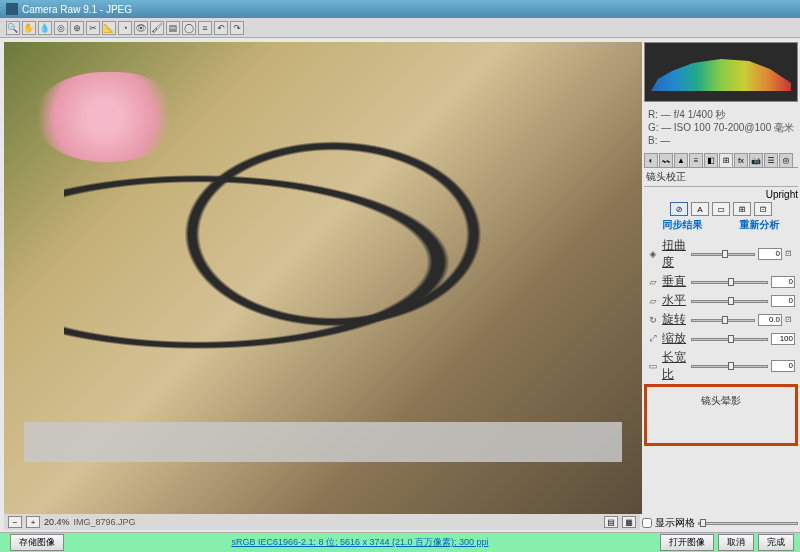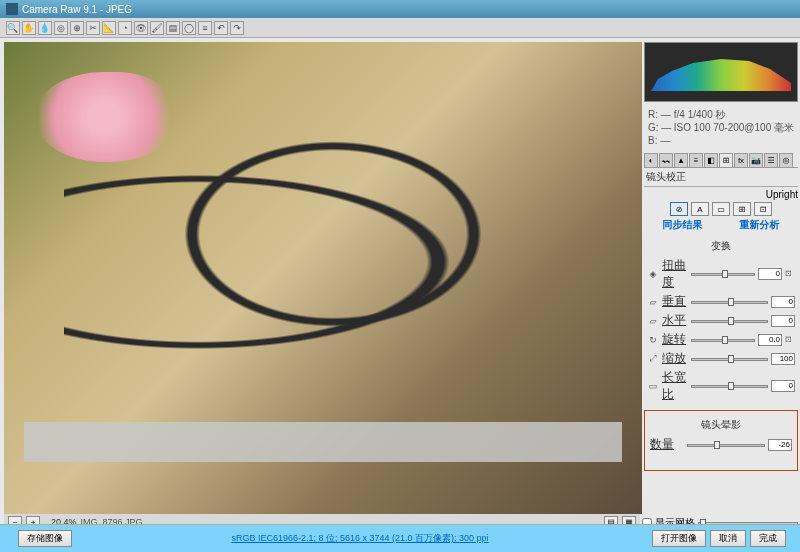--- a/index.html
+++ b/index.html
@@ -31,26 +31,26 @@
 .link-labels { display: flex; justify-content: space-around; color: #0066cc; font-size: 8px; font-weight: bold; }
 .section-label { text-align: center; padding: 3px 0; color: #333; }
 .slider-row { display: flex; align-items: center; padding: 1px 3px; gap: 3px; }
 .slider-row .sicon { width: 12px; height: 12px; font-size: 9px; color: #555; display: flex; align-items: center; justify-content: center; }
 .slider-row .slabel { width: 26px; font-size: 12px; color: #333; text-decoration: underline; }
 .slider-row .strack { flex: 1; height: 10px; position: relative; }
 .slider-row .strack .bar { position: absolute; top: 4px; left: 0; right: 0; height: 3px; background: linear-gradient(#aaa, #ddd); border: 1px solid #888; }
 .slider-row .strack .knob { position: absolute; top: 1px; width: 6px; height: 8px; background: #eee; border: 1px solid #666; }
 .slider-row .sval { width: 24px; height: 12px; border: 1px solid #888; background: #fff; font-size: 8px; text-align: right; padding: 0 1px; }
 .slider-row .goicon { width: 10px; height: 10px; font-size: 8px; color: #555; }
-.redbox { border: 1px solid #c2410c; padding: 4px 2px 16px 2px; margin-top: 6px; }
+.redbox { border: 3px solid #c2410c; padding: 4px 2px 32px 2px; }
 .bottombar { position: absolute; left: 4px; bottom: 22px; right: 160px; height: 16px; display: flex; align-items: center; gap: 4px; background: #d9d9d9; padding: 0 4px; }
 .bottombar .zicon { width: 14px; height: 12px; border: 1px solid #888; background: #eee; font-size: 8px; display: flex; align-items: center; justify-content: center; }
-.bottombar .zval { font-size: 9px; color: #333; margin-left: 7px; }
+.bottombar .zval { font-size: 9px; color: #333; }
 .bottombar .fname { flex: 1; text-align: left; font-size: 9px; color: #555; }
-.statusbar { position: absolute; left: 0; right: 0; bottom: 0; height: 28px; background: #7dd3fc; border-top: 1px solid #aaa; display: flex; align-items: center; padding: 0 14px; }
+.statusbar { position: absolute; left: 0; right: 0; bottom: 0; height: 20px; background: #86efac; border-top: 1px solid #aaa; display: flex; align-items: center; padding: 0 6px; }
 .statusbar .btn { padding: 1px 8px; border: 1px solid #888; background: linear-gradient(#f8f8f8, #ddd); font-size: 9px; margin-left: 4px; }
 .statusbar .link { flex: 1; text-align: center; color: #0066cc; font-size: 9px; text-decoration: underline; }
 .side-bottom { position: absolute; right: 2px; bottom: 22px; width: 156px; display: flex; align-items: center; gap: 3px; }
 .side-bottom input { width: 10px; height: 10px; }
 .side-bottom .strack { flex: 1; height: 10px; position: relative; }
 .side-bottom .strack .bar { position: absolute; top: 4px; left: 0; right: 0; height: 3px; background: #ccc; border: 1px solid #888; }
 .side-bottom .strack .knob { position: absolute; top: 1px; left: 2px; width: 6px; height: 8px; background: #eee; border: 1px solid #666; }
 </style>
 </head>
 <body>
@@ -123,21 +123,20 @@
         <span class="ub">▭</span>
         <span class="ub">⊞</span>
         <span class="ub">⊡</span>
       </div>
       <div class="link-labels">
         <span>同步结果</span>
         <span>重新分析</span>
       </div>
     </div>
 
-    <div class="section-label">变换</div>
 
     <div class="slider-row">
       <span class="sicon">◈</span>
       <span class="slabel">扭曲度</span>
       <span class="strack">
           <span class="bar"></span>
           <span class="knob" style="left:48%"></span>
         </span>
       <span class="sval">0</span>
       <span class="goicon">⊡</span>
@@ -184,28 +183,20 @@
       <span class="slabel">长宽比</span>
       <span class="strack">
           <span class="bar"></span>
           <span class="knob" style="left:48%"></span>
         </span>
       <span class="sval">0</span>
     </div>
 
     <div class="redbox">
       <div class="section-label">镜头晕影</div>
-      <div class="slider-row">
-        <span class="slabel" style="width:34px">数量</span>
-        <span class="strack">
-            <span class="bar"></span>
-            <span class="knob" style="left:35%"></span>
-          </span>
-        <span class="sval">-26</span>
-      </div>
     </div>
   </div>
 </div>
 
 <div class="bottombar">
   <span class="zicon">−</span>
   <span class="zicon">+</span>
   <span class="zval">20.4%</span>
   <span class="fname">IMG_8796.JPG</span>
   <span class="zicon">▤</span>

